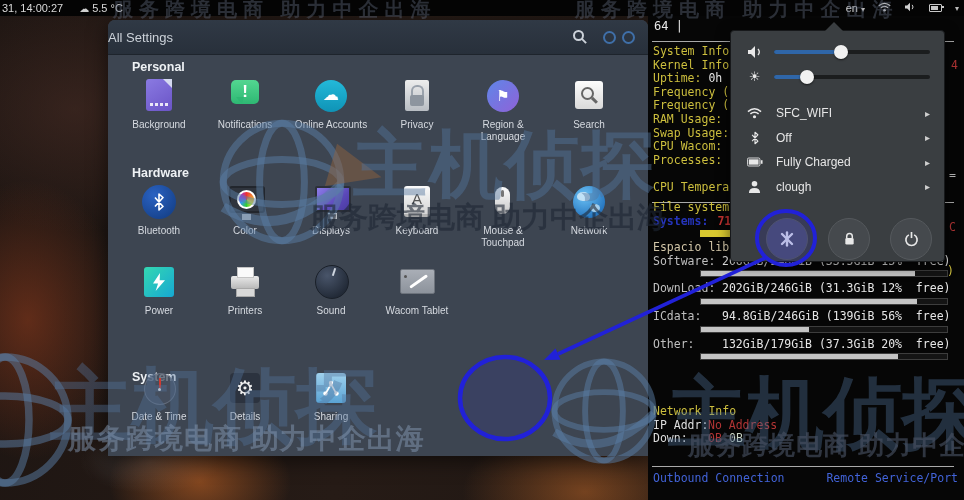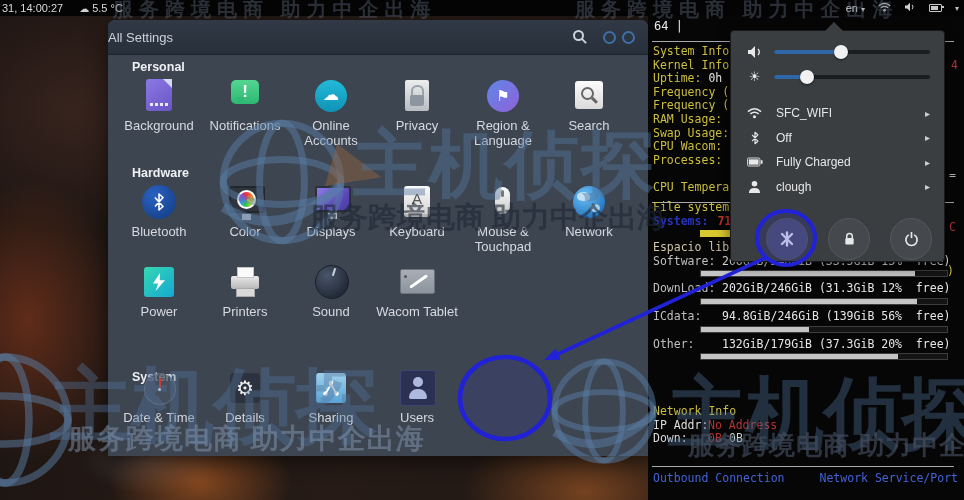--- a/index.html
+++ b/index.html
@@ -33,21 +33,21 @@
   .hdr-search{position:absolute;right:60px;top:10px;width:15px;height:15px}
   .hdr-search::before{content:"";position:absolute;left:0;top:0;width:7px;height:7px;border:2px solid #ccd2d9;border-radius:50%}
   .hdr-search::after{content:"";position:absolute;right:3px;bottom:1px;width:2px;height:6px;background:#ccd2d9;transform:rotate(-45deg)}
   .wc{position:absolute;top:11px;width:9px;height:9px;border:2px solid #3f6fa8;border-radius:50%}
   .wc1{right:32px}.wc2{right:13px}
   .cat{position:absolute;left:24px;font-weight:bold;font-size:12.5px;color:#eef1f4}
   .cat-personal{top:40px}.cat-hardware{top:146px}.cat-system{top:350px}
   .grid{position:absolute;left:8px;display:grid;grid-template-columns:repeat(6,86px)}
   .row1{top:58px}.row2{top:164px}.row3{top:244px}.row4{top:350px}
   .cell{text-align:center;cursor:default}
-  .lab{font-size:13px;color:#d6dae0;margin-top:5px;line-height:1.15;padding:0 2px}
+  .lab{font-size:10px;color:#d6dae0;margin-top:5px;line-height:1.15;padding:0 2px}
   .ic{width:36px;height:36px;margin:0 auto;position:relative}
   
   .ic-background{position:absolute;left:5px;top:1px;width:26px;height:32px;border-radius:3px;
      background:linear-gradient(145deg,#8a7ae2,#6a54c6)}
   .ic-background::after{content:"";position:absolute;top:0;right:0;border-top:9px solid #d5d9f0;border-left:9px solid transparent}
   .ic-background::before{content:"";position:absolute;bottom:5px;left:4px;width:18px;height:3px;opacity:.85;
      background:repeating-linear-gradient(90deg,#fff 0 3px,transparent 3px 5px)}
   .ic-notifications{position:absolute;left:4px;top:2px;width:28px;height:24px;border-radius:5px;
      background:linear-gradient(#53d691,#2eb873);color:#fff;font-weight:bold;font-size:17px;line-height:24px;text-align:center}
   .ic-notifications::after{content:"";position:absolute;bottom:-6px;left:5px;border:6px solid transparent;border-top:7px solid #2eb873;border-right-width:2px}
@@ -338,26 +338,20 @@
         <svg width="18" height="18" viewBox="0 0 18 18">
               <path d="M4 14 L9 5 L14 14" stroke="#fff" fill="none" stroke-width="1.6"></path>
               <circle cx="9" cy="4" r="2.2" fill="#fff"></circle>
               <circle cx="3.5" cy="14.5" r="2.2" fill="#fff"></circle>
               <circle cx="14.5" cy="14.5" r="2.2" fill="#fff"></circle>
             </svg>
       </div>
         </div>
       <div class="lab">Sharing</div>
     </div>
-    <div class="cell">
-      <div class="ic">
-          <div class="ic-users"></div>
-        </div>
-      <div class="lab">Users</div>
-    </div>
   </div>
 </div>
 
 <div class="term">
   <div class="t-prompt">64 |</div>
   <div class="tdiv" style="top:25px"></div>
 
   <div class="abs" style="top:28px">
     <div class="tline"><span class="yl">System Info</span><span class="wh"></span></div>
     <div class="tline"><span class="yl">Kernel Info</span><span class="wh"></span></div>
@@ -401,21 +395,21 @@
     <div class="tline yl">Network Info</div>
     <div class="tline"><span class="nl-lab">IP Addr:</span><span class="red">No Address</span></div>
     <div class="tline"><span class="nl-lab">Down:</span><span class="nl-v1">0B</span><span class="nl-v2">0B</span></div>
   </div>
 
   <div class="tdiv" style="top:450px"></div>
 
   <div class="abs" style="top:454px">
     <div class="ports-line" style="margin-top:1px">
       <span class="blue">Outbound Connection</span>
-      <span class="blue" style="margin-left:auto;padding-right:6px">Network Service/Port</span>
+      <span class="blue" style="margin-left:auto;padding-right:6px">Remote Service/Port</span>
     </div>
   </div>
 
   <span class="edge red" style="left:303px;top:42px">4</span>
   <span class="edge dim" style="left:301px;top:152px">=</span>
   <span class="edge red" style="left:301px;top:204px">C</span>
   <span class="edge yl" style="left:299px;top:248px">)</span>
 </div>
 
 <div class="wm wm-top wm-t1">服务跨境电商 助力中企出海</div>

